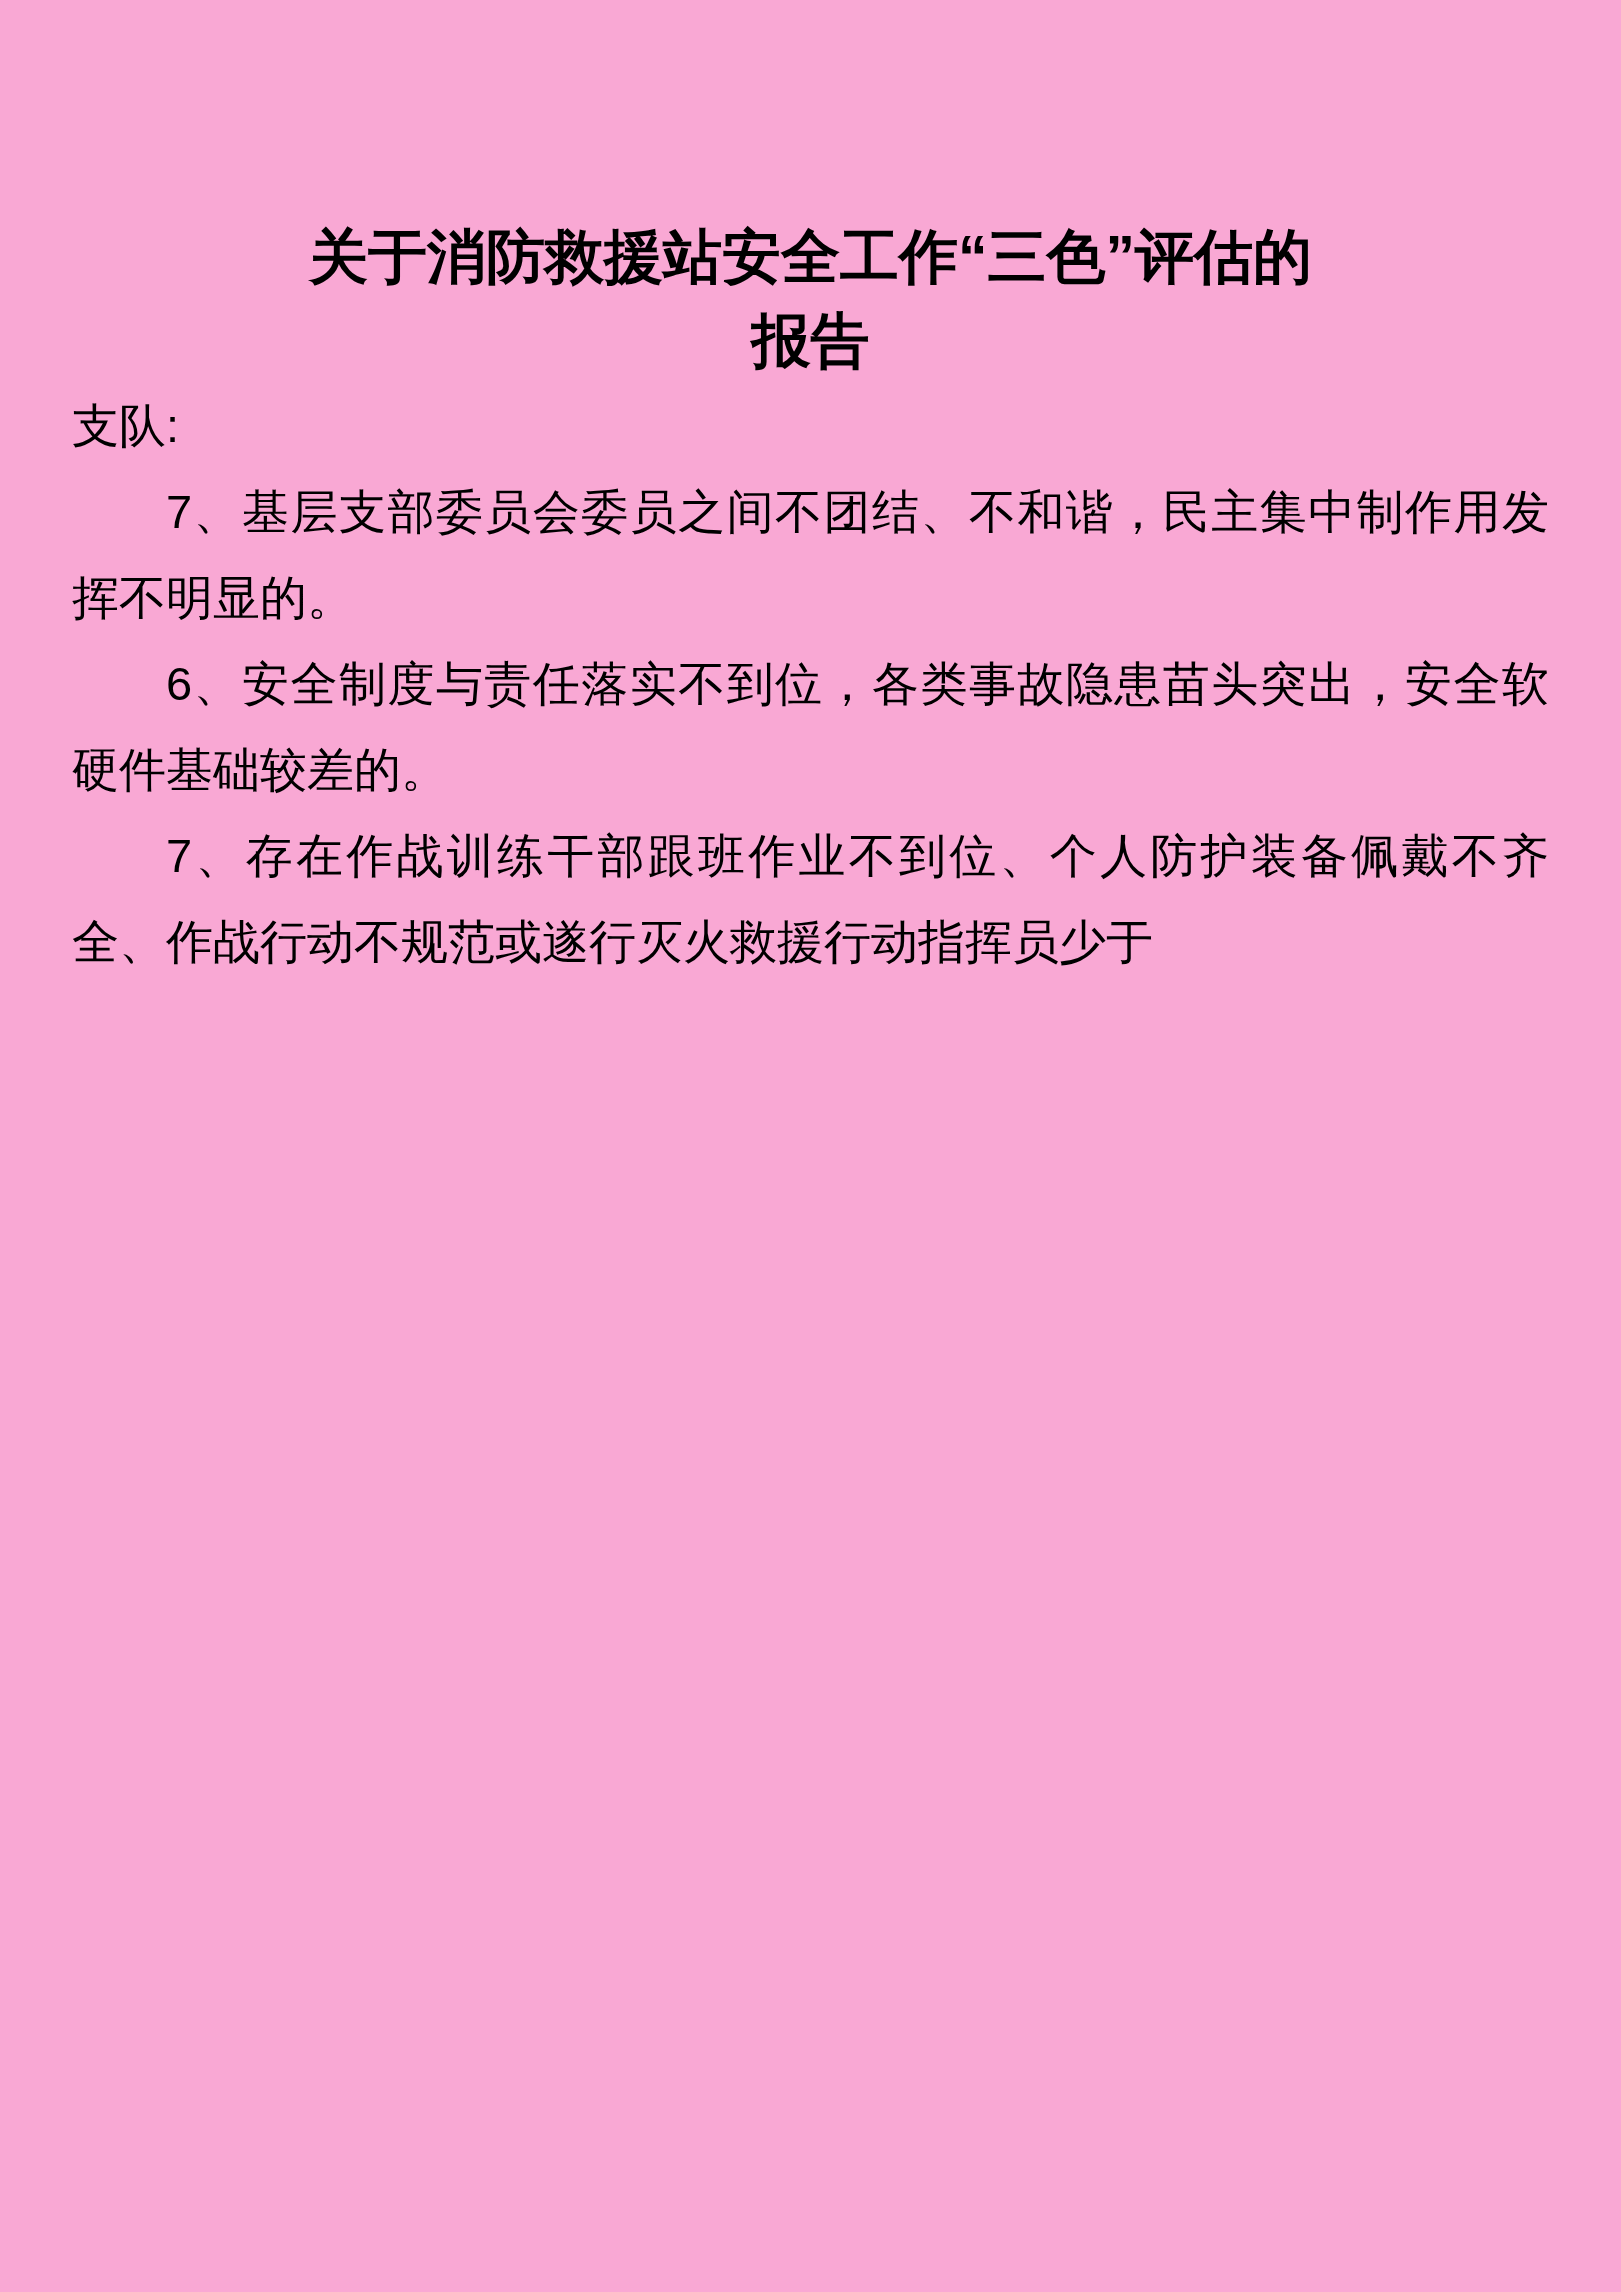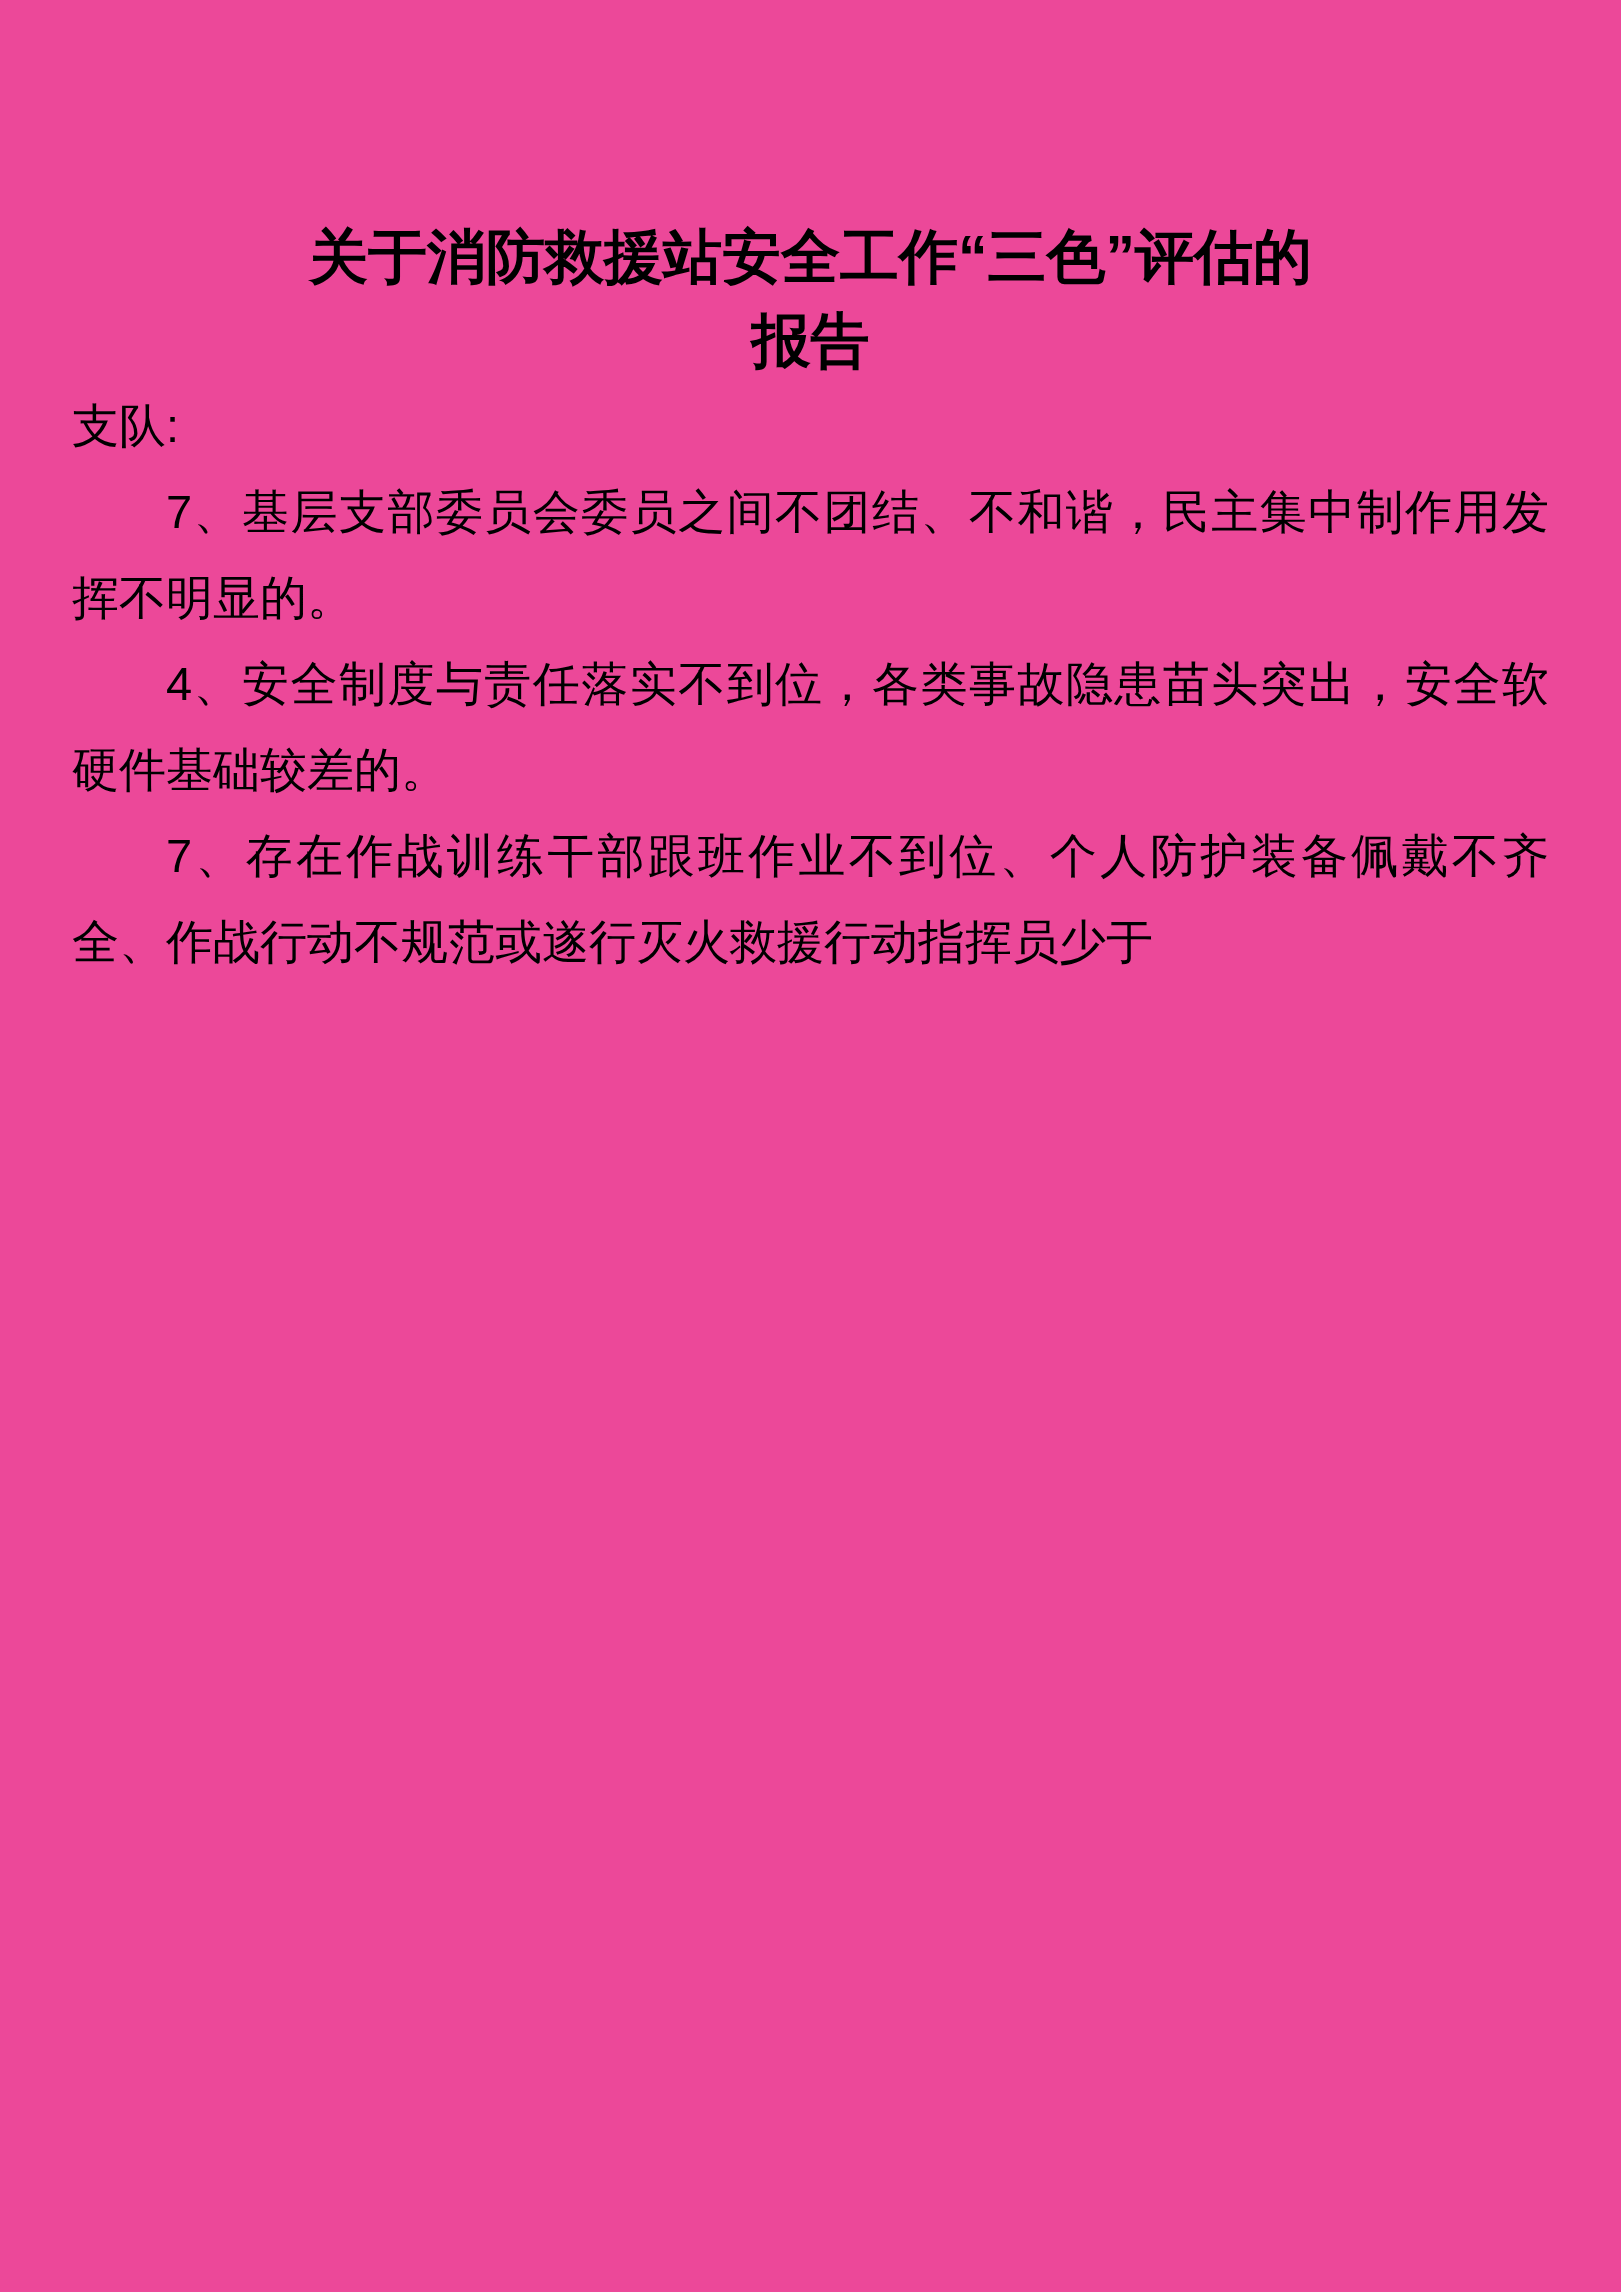--- a/index.html
+++ b/index.html
@@ -5,21 +5,21 @@
   html, body {
     margin: 0;
     padding: 0;
     background: #e8e8e8;
   }
   .page {
     position: relative;
     width: 1621px;
     height: 2293px;
     margin: 0 auto;
-    background: #ec4899;
+    background: #f9a8d4;
     color: #000000;
     font-family: "Liberation Sans", sans-serif;
     overflow: hidden;
   }
   .doc-title {
     padding-top: 215px;
     text-align: center;
     font-size: 59px;
     line-height: 84px;
     font-weight: bold;
@@ -54,20 +54,20 @@
     <div>报告</div>
   </div>
 
   <div class="doc-body">
     <p class="salutation">支队:</p>
 
 
     <p class="para">7、基层支部委员会委员之间不团结、不和谐，民主集中制作用发挥不明显的。</p>
 
 
-    <p class="para">4、安全制度与责任落实不到位，各类事故隐患苗头突出，安全软硬件基础较差的。</p>
+    <p class="para">6、安全制度与责任落实不到位，各类事故隐患苗头突出，安全软硬件基础较差的。</p>
 
 
     <p class="para">7、存在作战训练干部跟班作业不到位、个人防护装备佩戴不齐全、作战行动不规范或遂行灭火救援行动指挥员少于</p>
   </div>
 
 </div>
 
 
 </body></html>

